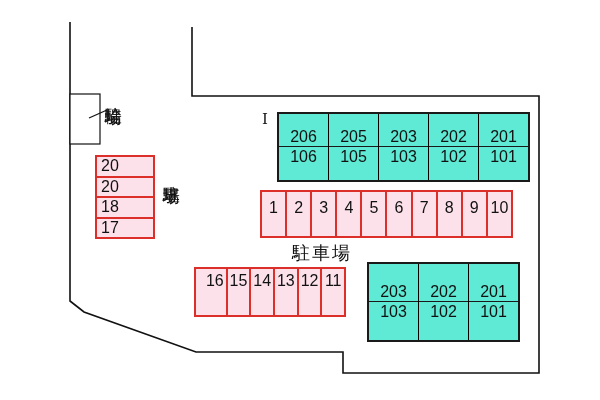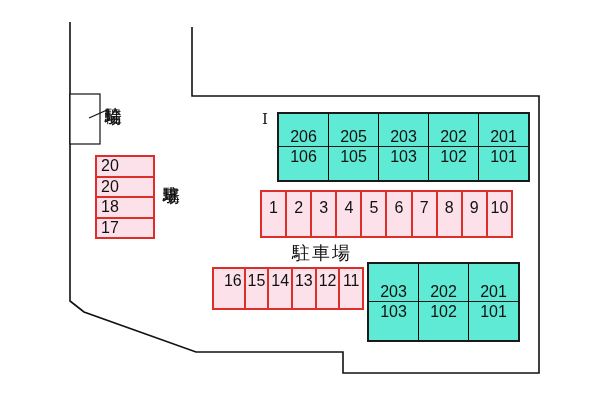--- a/index.html
+++ b/index.html
@@ -117,21 +117,21 @@
     <div class="space">7</div>
     <div class="space">8</div>
     <div class="space">9</div>
     <div class="space">10</div>
   </div>
 
   <div class="abs hlabel" style="left:292px;top:244px;">駐車場</div>
 
   <div class="abs numeral" style="left:383px;top:246px;margin-top:34px;">II</div>
 
-  <div class="abs pink-row row-bottom" style="left:212px;top:267px;width:152px;height:43px;padding-left:8px;">
+  <div class="abs pink-row row-bottom" style="left:194px;top:267px;width:152px;height:50px;padding-left:8px;">
     <div class="space">16</div>
     <div class="space">15</div>
     <div class="space">14</div>
     <div class="space">13</div>
     <div class="space">12</div>
     <div class="space">11</div>
   </div>
 
   <div class="abs building" style="left:367px;top:262px;width:153px;height:80px;">
     <div class="bcol">

